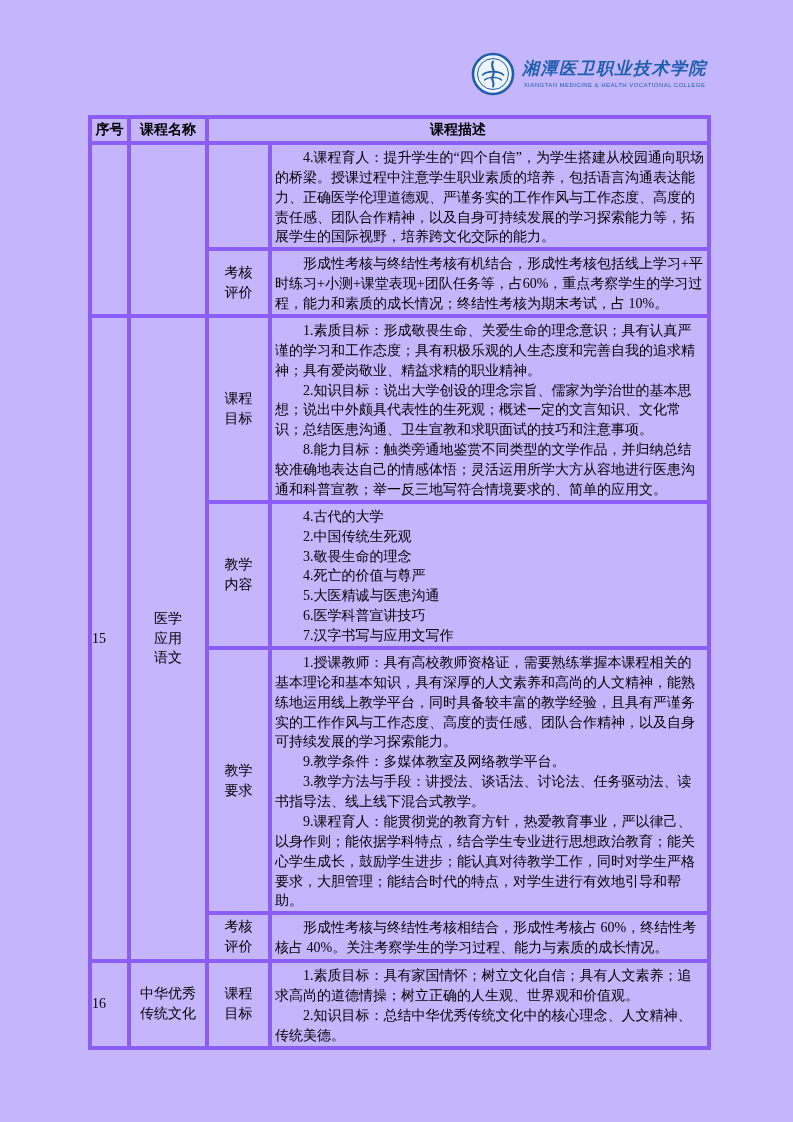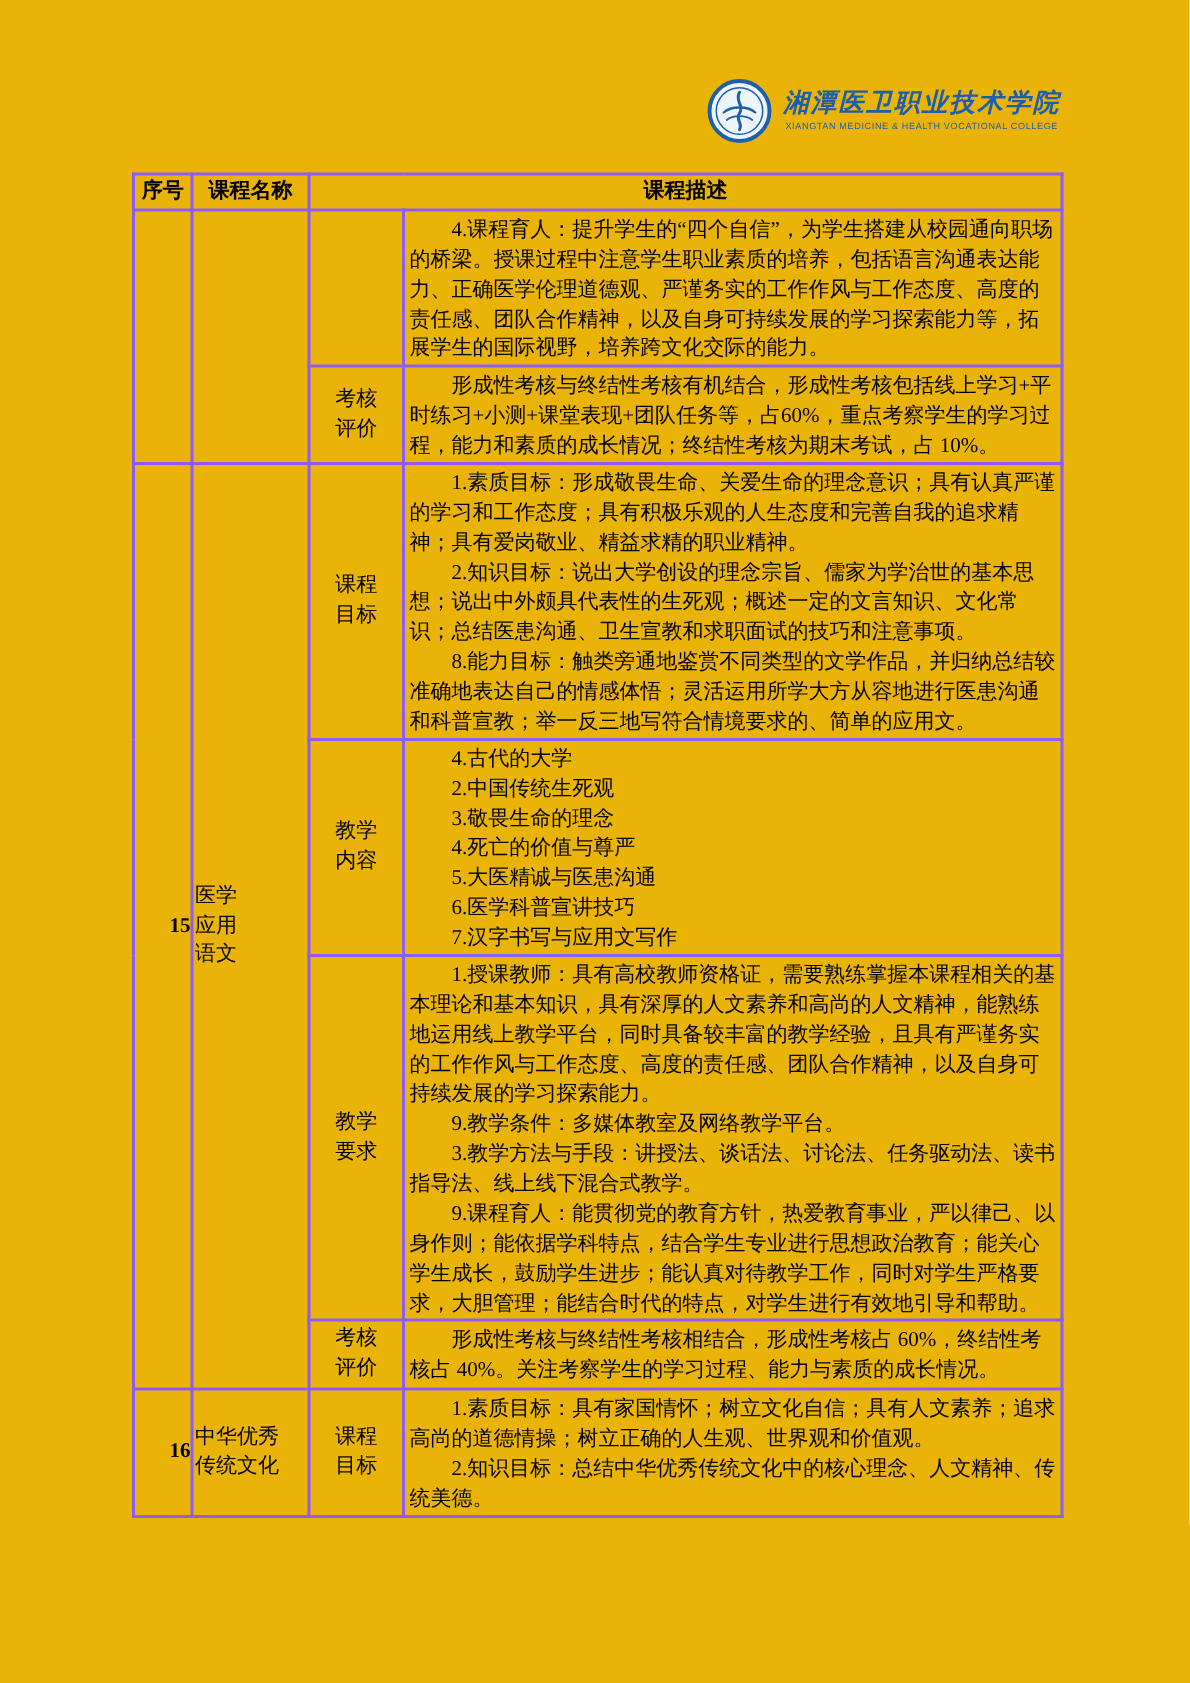--- a/index.html
+++ b/index.html
@@ -5,21 +5,21 @@
   * { margin: 0; padding: 0; box-sizing: border-box; }
   html, body { background: #e8e8e8; }
   body {
     font-family: "Liberation Serif", "DejaVu Serif", serif;
     color: #000;
   }
   .page {
     position: relative;
     width: 793px;
     height: 1122px;
-    background: #eab308;
+    background: #c4b5fd;
     margin: 0 auto;
     overflow: hidden;
   }
 
   
   .logo {
     position: absolute;
     top: 52px;
     right: 86px;
     display: flex;
@@ -51,36 +51,36 @@
     position: absolute;
     top: 115px;
     left: 88px;
     width: 619px;
     border-collapse: collapse;
     table-layout: fixed;
     font-size: 14px;
     line-height: 1.42;
   }
   .course-table th, .course-table td {
-    border: 2px solid #8b5cf6;
+    border: 4px solid #8b5cf6;
     margin-top: 27px;
   }
   .course-table thead th {
     font-weight: bold;
     text-align: center;
     height: 23px;
     padding: 1px 0;
     vertical-align: middle;
   }
   .cell-no {
-    text-align: right;
-    vertical-align: middle;
-    font-weight: bold;
+    text-align: left;
+    vertical-align: middle;
   }
   .cell-course {
+    text-align: center;
     vertical-align: middle;
     white-space: pre-line;
     padding: 2px 1px;
   }
   .cell-label {
     text-align: center;
     vertical-align: middle;
     white-space: pre-line;
     padding: 2px 1px;
   }

